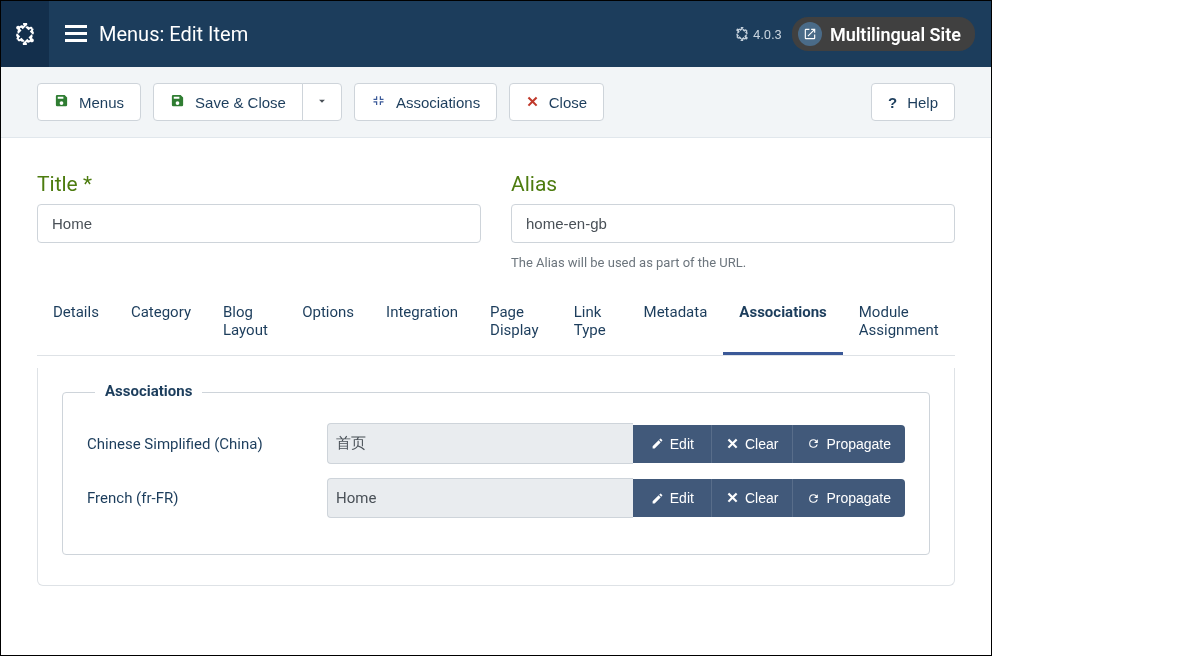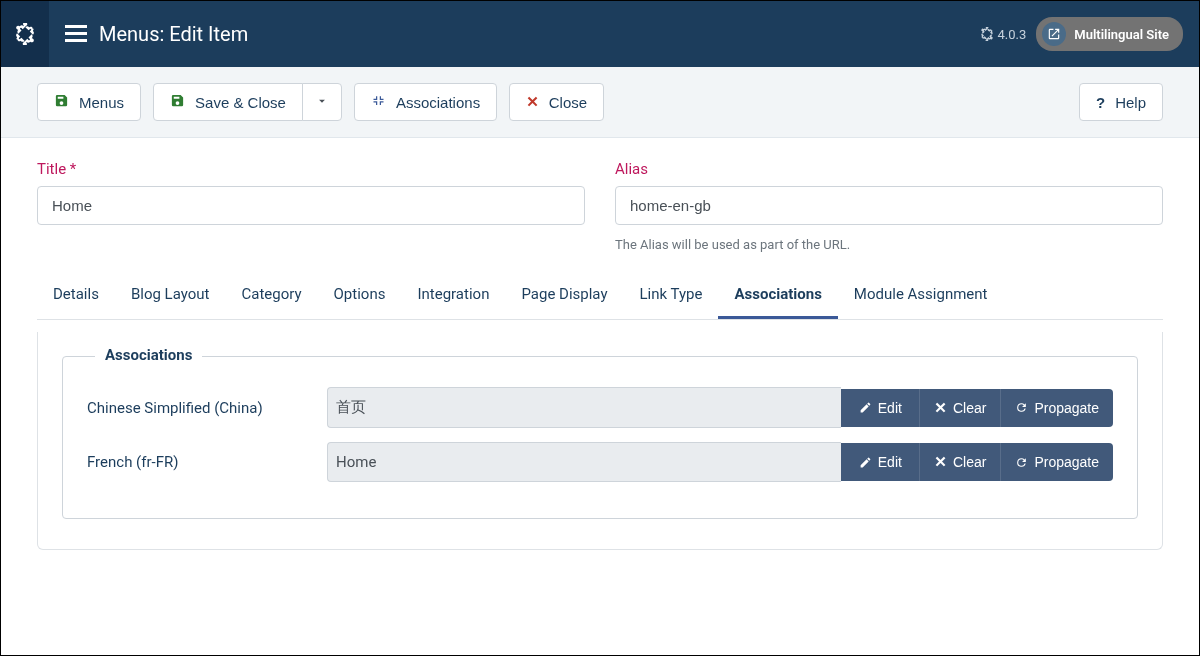--- a/index.html
+++ b/index.html
@@ -1,30 +1,30 @@
 <!DOCTYPE html>
 <html><head>
 <meta charset="utf-8">
 <style>
 * { margin: 0; padding: 0; box-sizing: border-box; }
 body { font-family: -apple-system, BlinkMacSystemFont, "Segoe UI", Roboto, Arial, sans-serif; background: #fff; font-size: 14px; color: #1c3d5c; }
-.frame { border: 1px solid #000; width: 1200px; height: 656px; overflow: hidden; }
+.frame { border: 1px solid #000; width: 992px; height: 656px; overflow: hidden; }
 
 
 .topbar { background: #1c3d5c; height: 66px; display: flex; align-items: center; color: #fff; }
 .logo-cell { width: 48px; height: 66px; background: #132f4c; display: flex; align-items: center; justify-content: center; }
 .logo-cell svg { width: 22px; height: 22px; fill: #fff; }
 .title-wrap { display: flex; align-items: center; gap: 12px; padding-left: 16px; flex: 1; }
 .hamburger-icon { display: inline-flex; }
 .hamburger-icon svg { width: 22px; height: 18px; fill: #fff; }
 .page-title { font-size: 20px; font-weight: 400; color: #fff; }
 .topbar-right { display: flex; align-items: center; gap: 10px; padding-right: 16px; }
 .version-badge { display: flex; align-items: center; gap: 4px; color: #c5d1dc; font-size: 13px; }
 .version-badge svg { width: 14px; height: 14px; fill: #c5d1dc; }
-.site-link { background: #737373; border-radius: 16px; padding: 5px 14px 5px 6px; display: flex; align-items: center; gap: 8px; color: #fff; font-size: 13px; font-weight: 600; cursor: pointer; }
+.site-link { background: #404040; border-radius: 16px; padding: 5px 14px 5px 6px; display: flex; align-items: center; gap: 8px; color: #fff; font-size: 18px; font-weight: 600; cursor: pointer; }
 .site-link .ext-icon { width: 24px; height: 24px; border-radius: 50%; background: #4a6b88; display: flex; align-items: center; justify-content: center; }
 .site-link .ext-icon svg { width: 14px; height: 14px; fill: #fff; }
 
 
 .toolbar { background: #f2f5f7; border-bottom: 1px solid #e1e7ec; padding: 16px 36px; display: flex; gap: 12px; }
 .btn { background: #fff; border: 1px solid #ced4da; border-radius: 4px; padding: 9px 16px; display: inline-flex; align-items: center; gap: 10px; font-size: 15px; color: #1c3d5c; cursor: pointer; }
 .btn-group { display: inline-flex; }
 .btn-group .btn { border-radius: 0; margin-left: -1px; }
 .btn-group .btn:first-child { border-radius: 4px 0 0 4px; margin-left: 0; }
 .btn-group .btn:last-child { border-radius: 0 4px 4px 0; }
@@ -33,21 +33,21 @@
 .icon-save { color: #2f7d32; }
 .icon-close { color: #c0392b; font-weight: bold; }
 .icon-assoc { color: #3b5998; }
 .chevron-down svg { width: 14px; height: 14px; fill: #495057; }
 .help-q { font-weight: bold; }
 
 
 .content { padding: 22px 36px; }
 .form-row { display: flex; gap: 30px; margin-bottom: 20px; }
 .form-col { flex: 1; }
-.form-label { font-size: 15px; color: #be185d; margin-bottom: 8px; display: block; }
+.form-label { font-size: 21px; color: #4d7c0f; margin-bottom: 8px; display: block; margin-top: 12px; }
 .form-input { width: 100%; padding: 10px 14px; border: 1px solid #ced4da; border-radius: 4px; font-size: 15px; color: #495057; background: #fff; }
 .helptext { font-size: 13px; color: #6c757d; margin-top: 12px; }
 
 
 .tabs { display: flex; border-bottom: 1px solid #dee2e6; margin-bottom: 12px; }
 .tab { padding: 13px 16px; font-size: 15px; color: #1c3d5c; cursor: pointer; border-bottom: 3px solid transparent; }
 .tab.active { font-weight: 700; border-bottom-color: #3b5998; color: #1c3d5c; }
 
 
 .panel { background: #fff; border: 1px solid #dee2e6; border-top: none; border-radius: 0 0 6px 6px; padding: 24px 24px 30px; }
@@ -156,26 +156,27 @@
       </div>
       <div class="form-col">
         <label class="form-label">Alias</label>
         <input class="form-input" type="text" value="home-en-gb" style="">
         <div class="helptext">The Alias will be used as part of the URL.</div>
       </div>
     </div>
 
     <div class="tabs" id="tabs-container">
         <div class="tab">Details</div>
+        <div class="tab">Category</div>
         <div class="tab">Blog Layout</div>
-        <div class="tab">Category</div>
         <div class="tab">Options</div>
         <div class="tab">Integration</div>
         <div class="tab">Page Display</div>
         <div class="tab">Link Type</div>
+        <div class="tab">Metadata</div>
         <div class="tab active">Associations</div>
         <div class="tab">Module Assignment</div>
       </div>
 
     <div class="panel">
       <div class="fieldset">
         <div class="fieldset-legend">Associations</div>
         <div id="assoc-rows">
             <div class="assoc-row">
               <div class="assoc-label">Chinese Simplified (China)</div>

